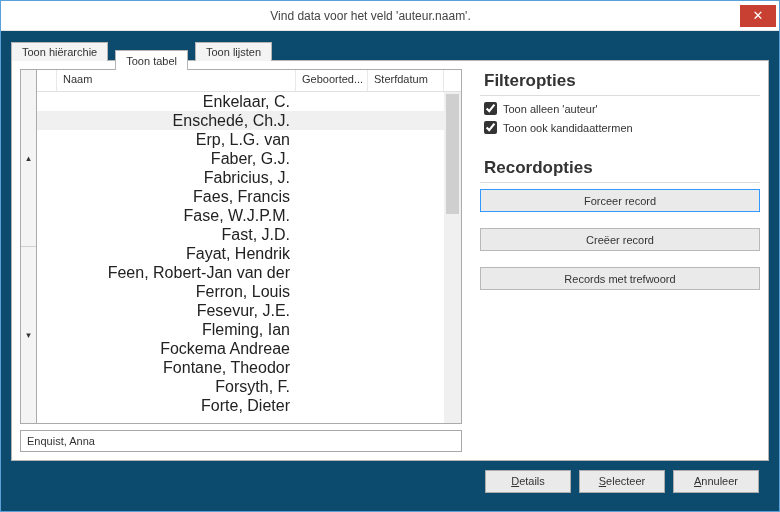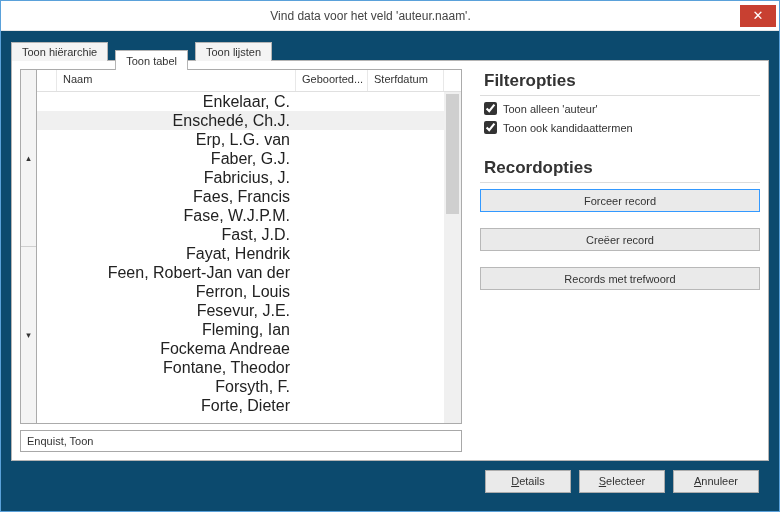--- a/index.html
+++ b/index.html
@@ -201,21 +201,21 @@
                 </div>
               <div class="vscroll">
                 <div class="vscroll-track">
                   <div class="vscroll-thumb"></div>
                 </div>
               </div>
             </div>
           </div>
         </div>
         <div class="search-box">
-          <span>Enquist, Toon</span>
+          <span>Enquist, Anna</span>
         </div>
       </div>
 
       <div class="right-col">
         <div class="group-header">Filteropties</div>
         <label class="chk-row">
           <input type="checkbox" checked="" style="">
           <span>Toon alleen 'auteur'</span>
         </label>
         <label class="chk-row">

